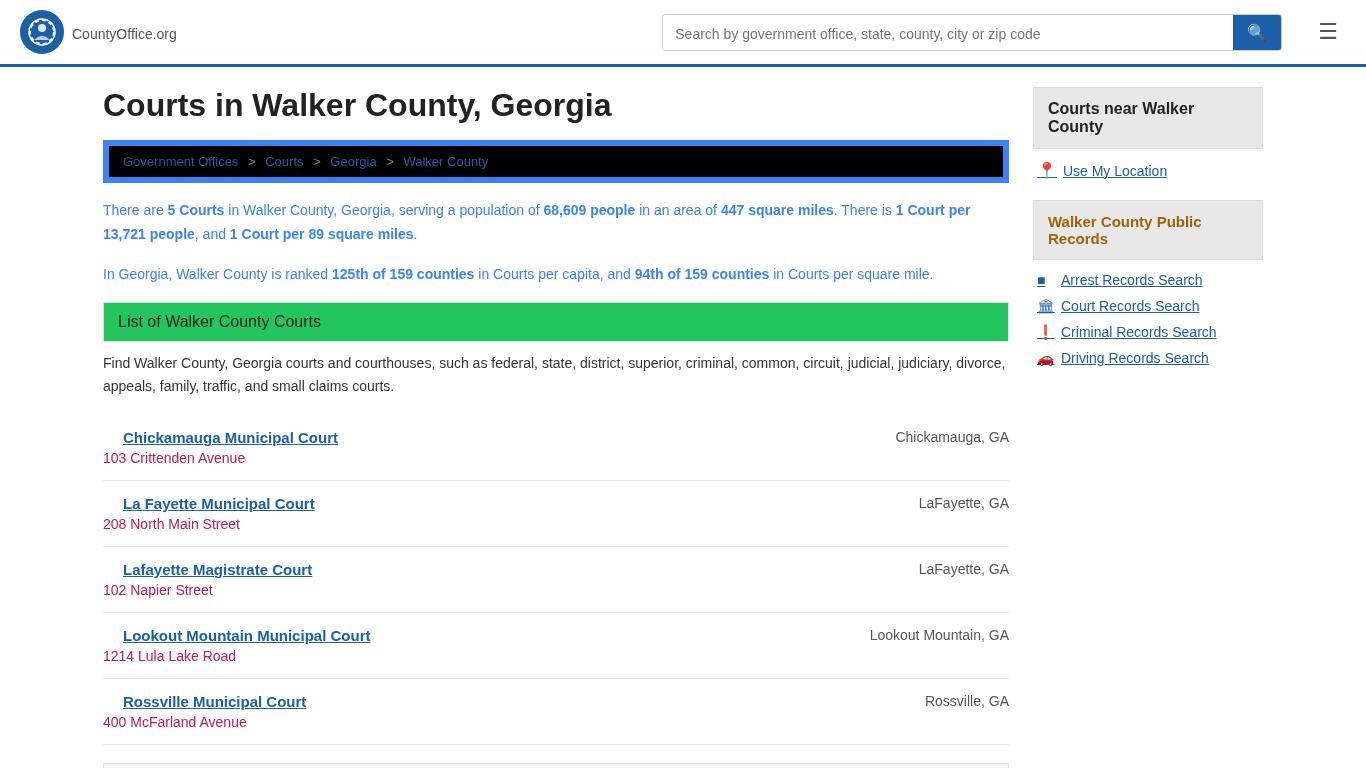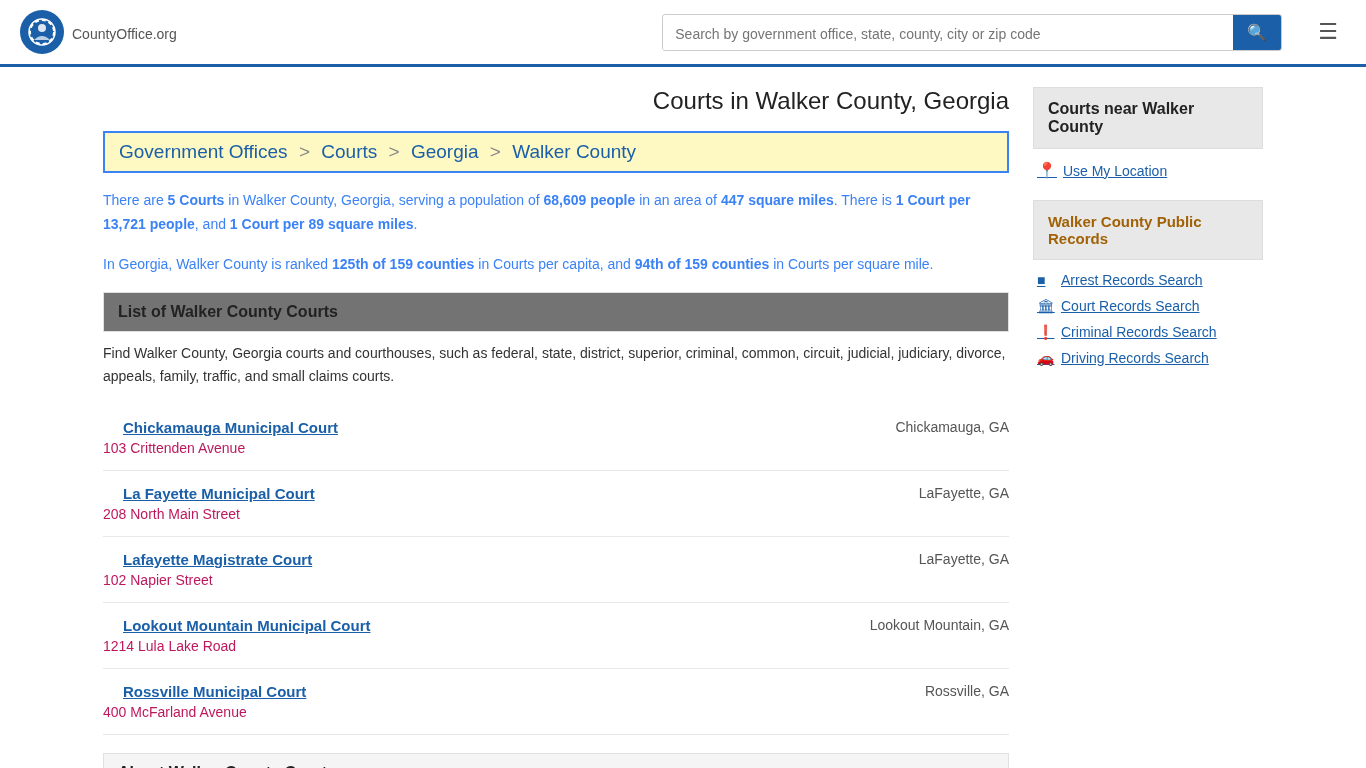--- a/index.html
+++ b/index.html
@@ -91,58 +91,57 @@
     .content-area {
       flex: 1;
     }
     .sidebar {
       width: 230px;
       flex-shrink: 0;
     }
 
     
     .page-title {
-      font-size: 24px;
-      font-weight: normal;
+      font-size: 32px;
+      font-weight: bold;
       color: #222;
       margin-bottom: 16px;
-      text-align: right;
     }
 
     
     .breadcrumb {
-      background: #fef9c3;
-      border: 2px solid #3b82f6;
+      background: #000000;
+      border: 6px solid #3b82f6;
       padding: 8px 14px;
-      font-size: 19px;
+      font-size: 13px;
       color: #555;
       margin-bottom: 16px;
     }
     .breadcrumb a {
       color: #1a5fa8;
       text-decoration: none;
     }
     .breadcrumb .sep { margin: 0 6px; color: #888; }
 
     
     .info-text {
       font-size: 14px;
       line-height: 1.7;
       margin-bottom: 16px;
       color: #3b82f6;
     }
     .info-text b { font-weight: bold; }
 
     
     .section-header {
-      background: #737373;
+      background: #22c55e;
       border: 1px solid #e0e0e0;
       padding: 10px 14px;
       font-size: 16px;
-      font-weight: bold;
+      font-weight: normal;
       color: #222;
       margin-bottom: 10px;
     }
 
     
     .court-list-desc {
       font-size: 14px;
       color: #333;
       line-height: 1.6;
       margin-bottom: 18px;

